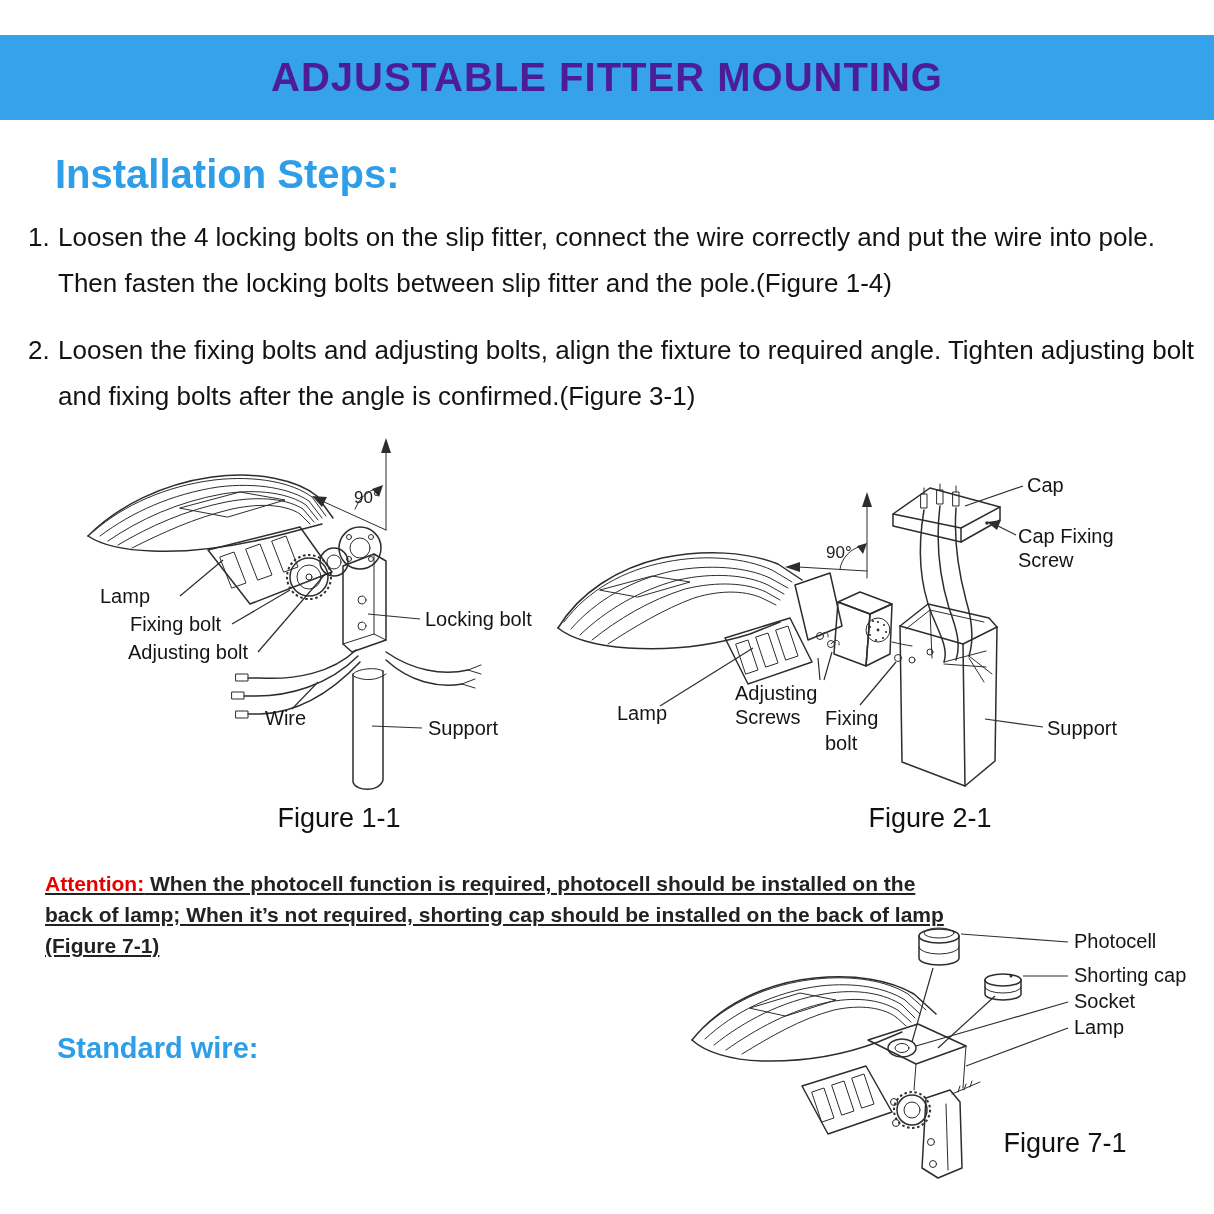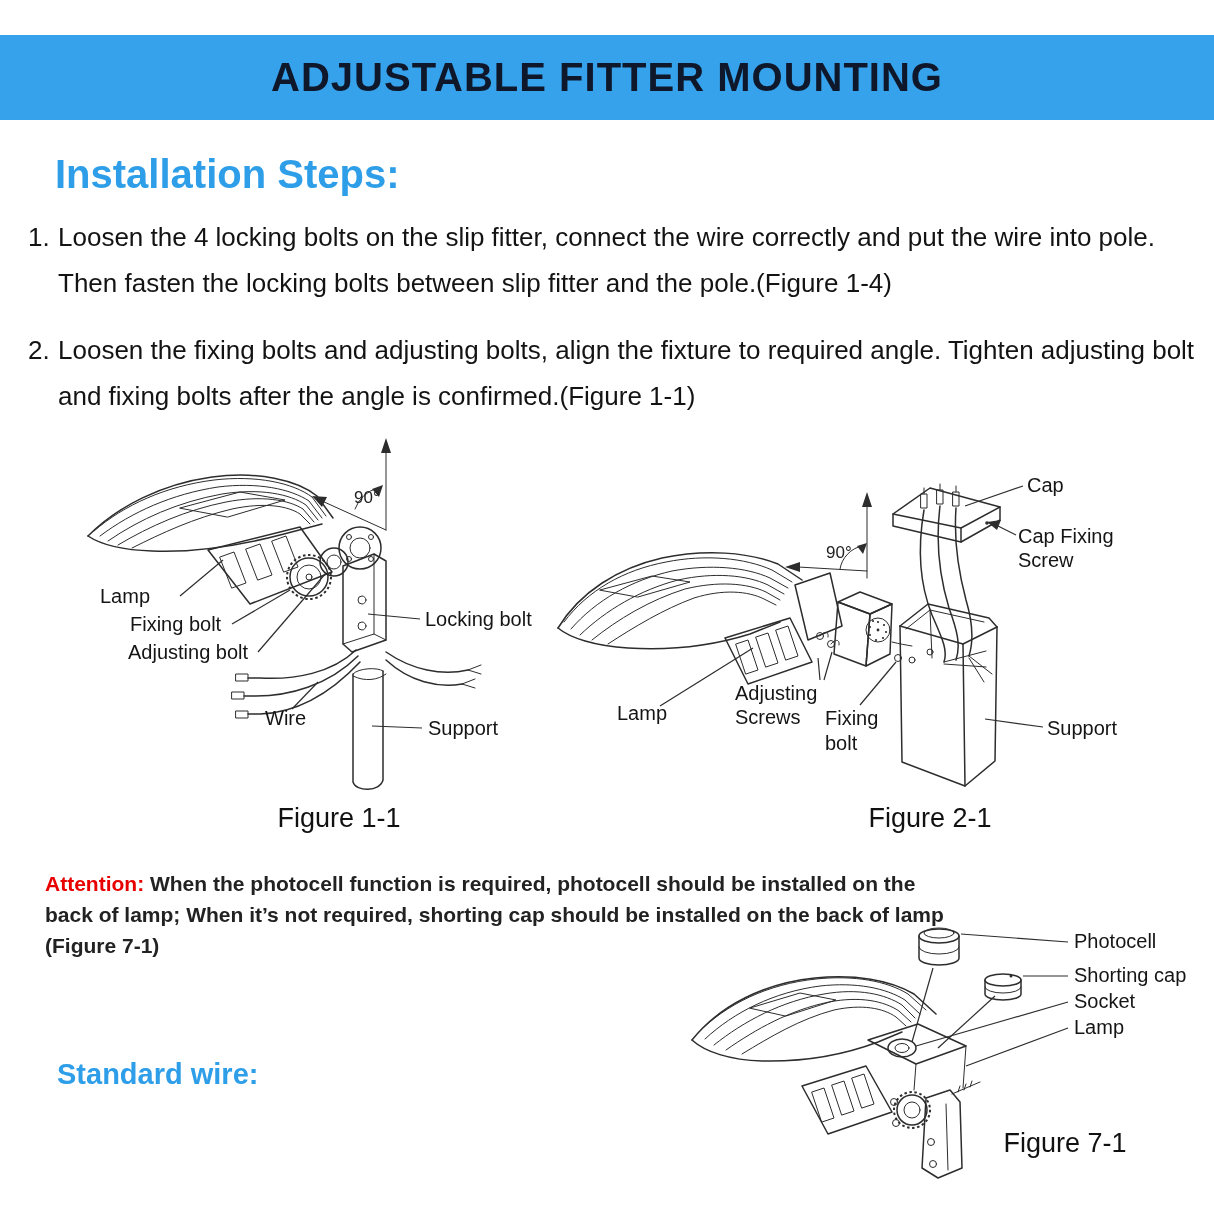--- a/index.html
+++ b/index.html
@@ -5,36 +5,36 @@
   html,body{margin:0;padding:0;background:#fff;}
   .page{
     position:relative;width:1214px;height:1214px;background:#fff;overflow:hidden;
     font-family:"Liberation Sans", sans-serif;color:#111;
   }
   .banner{
     position:absolute;left:0;top:35px;width:1214px;height:85px;
     background:#36a2ec;display:flex;align-items:center;justify-content:center;
   }
   .banner h1{
-    margin:0;color:#0f172a;font-size:40px;font-weight:700;letter-spacing:1px;
+    margin:0;color:#4c1d95;font-size:40px;font-weight:700;letter-spacing:1px;
   }
   .section-heading{
     position:absolute;margin:0;color:#2e9ee8;font-weight:700;
   }
   .install-heading{left:55px;top:152px;font-size:40px;}
-  .wire-heading{left:57px;top:1058px;font-size:29px;}
+  .wire-heading{left:57px;top:1032px;font-size:29px;}
   .steps{
     position:absolute;left:28px;top:214px;width:1185px;margin:0;padding:0;list-style:none;
     font-size:26px;line-height:46px;color:#131313;
   }
   .step{position:relative;padding-left:30px;margin-bottom:21px;}
   .step-num{position:absolute;left:0;top:0;}
   .attention{
     position:absolute;left:45px;top:868px;width:910px;margin:0;
-    font-size:21px;line-height:31px;font-weight:700;color:#222;
+    font-size:21px;line-height:31px;font-weight:700;color:#222;text-decoration:underline;
   }
   .attn-label{color:#e80000;}
   .wire-lines{
     position:absolute;left:57px;top:1050px;font-size:26px;line-height:38px;color:#131313;
   }
   .wire-lines p{margin:0;}
   .fig{position:absolute;}
   .fig1{left:60px;top:430px;}
   .fig2{left:540px;top:430px;}
   .fig7{left:650px;top:890px;}
@@ -58,21 +58,21 @@
 
   <h2 class="section-heading install-heading">Installation Steps:</h2>
 
   <ol class="steps">
     <li class="step">
       <span class="step-num">1.</span>
       <span class="step-text">Loosen the 4 locking bolts on the slip fitter, connect the wire correctly and put the wire into pole. Then fasten the locking bolts between slip fitter and the pole.(Figure 1-4)</span>
     </li>
     <li class="step">
       <span class="step-num">2.</span>
-      <span class="step-text">Loosen the fixing bolts and adjusting bolts, align the fixture to required angle. Tighten adjusting bolt and fixing bolts after the angle is confirmed.(Figure 1-1)</span>
+      <span class="step-text">Loosen the fixing bolts and adjusting bolts, align the fixture to required angle. Tighten adjusting bolt and fixing bolts after the angle is confirmed.(Figure 3-1)</span>
     </li>
   </ol>
 
   <svg class="fig fig1" width="480" height="410" viewBox="0 0 480 410">
     <g>
       <path class="ln" d="M 28 106 C 58 76, 102 54, 152 47 C 198 41, 237 50, 257 66 L 273 88"></path>
       <path class="ln" d="M 28 106 C 40 114, 62 120, 92 121 C 140 123, 186 114, 224 104 L 262 94"></path>
       <path class="ln thin" d="M 34 101 C 64 75, 106 56, 154 50 C 197 45, 233 53, 252 67 L 266 86"></path>
       <path class="ln thin" d="M 40 106 C 72 82, 112 64, 158 57 C 198 52, 231 59, 249 71 L 262 88"></path>
       <path class="ln thin" d="M 48 111 C 80 89, 118 72, 162 64 C 200 58, 230 64, 246 75 L 258 90"></path>

